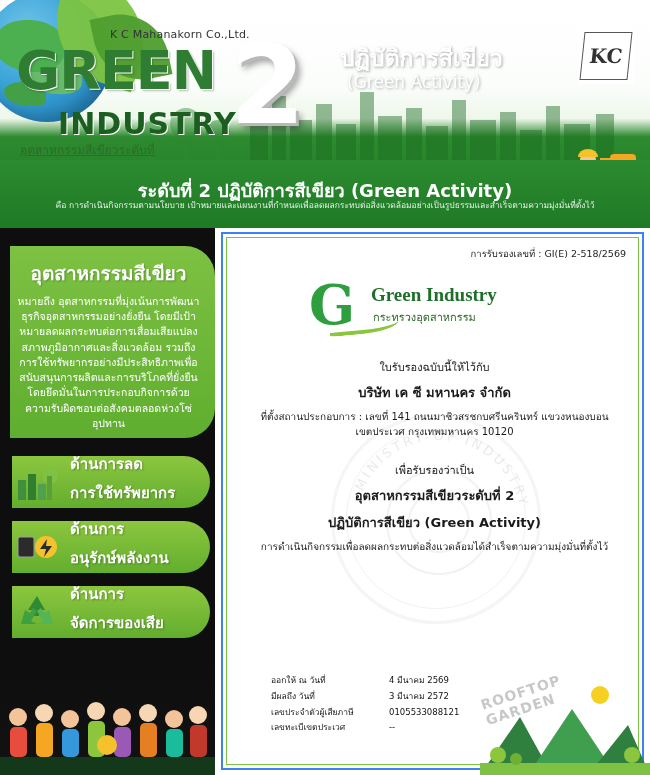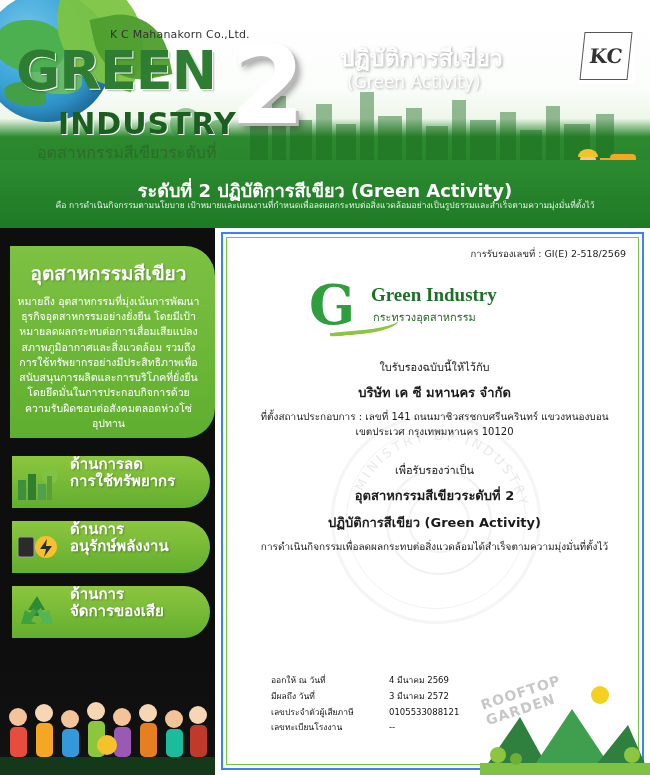--- a/index.html
+++ b/index.html
@@ -50,22 +50,22 @@
     font-size:54px; font-weight:bold; color:#2e7d32;
     letter-spacing:-1px; line-height:1;
     text-shadow: 1px 1px 0 #ffffff, 2px 2px 2px rgba(0,0,0,.25);
   }
   .industry-word {
     position:absolute; left:58px; top:106px;
     font-size:30px; font-weight:bold; color:#1b5e20; letter-spacing:1px;
     text-shadow: 1px 1px 0 #ffffff;
   }
   .thai-sub {
-    position:absolute; left:37px; top:140px;
-    font-size:16px; color:#2f6b2a;
+    position:absolute; left:20px; top:140px;
+    font-size:12px; color:#2f6b2a;text-decoration:underline;
   }
   .big-two {
     position:absolute; left:230px; top:32px;
     font-size:108px; font-weight:bold; color:#ffffff;
     line-height:1;
     text-shadow: 3px 3px 0 #b9b9b9, 5px 6px 6px rgba(0,0,0,.35);
   }
   .title-th {
     position:absolute; left:340px; top:40px;
     font-size:23px; font-weight:bold; color:#ffffff;
@@ -139,21 +139,21 @@
   .cat{
     position:absolute; left:12px; width:198px; height:52px;
     background: linear-gradient(180deg,#8cc63f 0%,#63ae2e 100%);
     border-radius: 0 26px 26px 0;
     display:flex; 
   }
   .cat .catlabel{
     margin-left:58px; font-size:15px; font-weight:bold; color:#ffffff; line-height:1.15;
     text-shadow:1px 1px 2px rgba(0,0,0,.3);
   }
-  .cat .catlabel .l2{ display:block; }
+  .cat .catlabel .l2{ display:block;margin-top:12px; }
   .caticon{
     position:absolute; left:-2px; top:2px; width:54px; height:48px;
     display:flex; align-items:center; justify-content:center; font-size:26px;
   }
   #cat1{ top:228px; } #cat2{ top:293px; } #cat3{ top:358px; }
 
   .bottom-people{
     position:absolute; left:0; bottom:0; width:215px; height:118px;
     background: linear-gradient(180deg,#0e0e0e 0%,#121212 100%);
     overflow:hidden;
@@ -436,21 +436,21 @@
       </div>
       <div class="row">
         <div class="k">มีผลถึง วันที่</div>
         <div class="v">3 มีนาคม 2572</div>
       </div>
       <div class="row">
         <div class="k">เลขประจำตัวผู้เสียภาษี</div>
         <div class="v">0105533088121</div>
       </div>
       <div class="row">
-        <div class="k">เลขทะเบียนโรงงาน</div>
+        <div class="k">เลขทะเบีเขตประเวศ</div>
         <div class="v">--</div>
       </div>
     </div>
   </div>
 
   <div class="garden">
     <div class="garden-text">ROOFTOP GARDEN</div>
     <svg width="170" height="120" viewBox="0 0 170 120">
       <circle cx="120" cy="40" r="9" fill="#f5d020"></circle>
       <path d="M0 120 L40 62 L72 120 Z" fill="#2f7f3f"></path>

